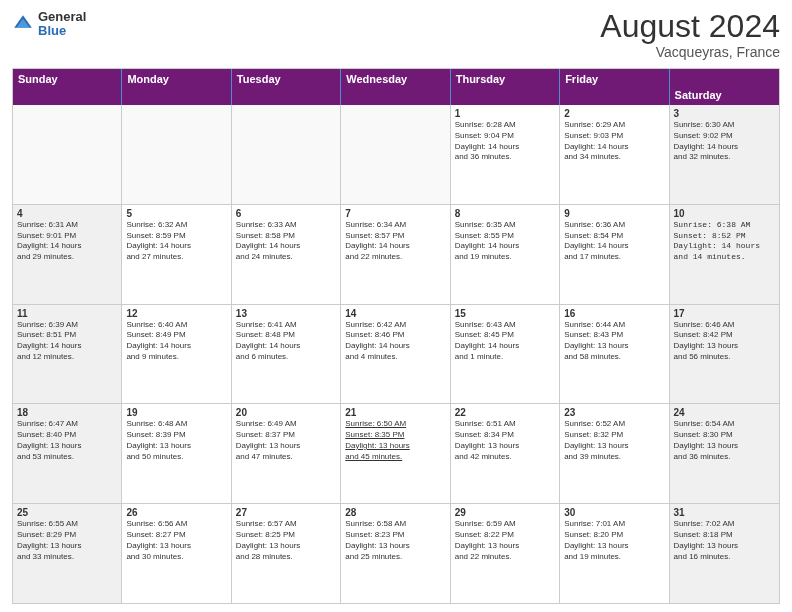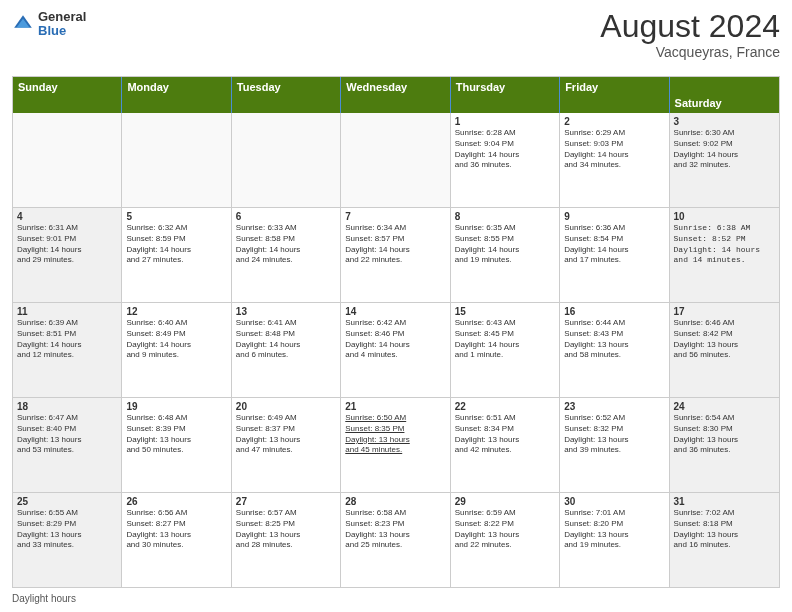--- a/index.html
+++ b/index.html
@@ -14,21 +14,21 @@
       width: 792px;
       height: 612px;
       display: flex;
       flex-direction: column;
       padding: 10px 12px 8px 12px;
     }
     .header {
       display: flex;
       justify-content: space-between;
       align-items: flex-start;
-      margin-bottom: 16px;
+      margin-bottom: 8px;
     }
     .logo {
       display: flex;
       align-items: center;
       gap: 4px;
     }
     .logo-text {
       display: flex;
       flex-direction: column;
       font-size: 13px;
@@ -57,21 +57,21 @@
     }
     .calendar {
       flex: 1;
       display: flex;
       flex-direction: column;
       border: 1px solid #ccc;
     }
     .cal-header {
       display: grid;
       grid-template-columns: repeat(7, 1fr);
-      background: #4d7c0f;
+      background: #701a75;
     }
     .cal-header-cell {
       color: #fff;
       font-size: 11px;
       font-weight: bold;
       padding: 4px 5px;
       text-align: left;
       border-right: 1px solid #4a8dd5;
     }
     .cal-header-cell:last-child { border-right: none; margin-top: 16px; }
@@ -375,16 +375,13 @@
             <span class="day-number">31</span>
             <div class="day-info" style="white-space: pre-line;">Sunrise: 7:02 AM
 Sunset: 8:18 PM
 Daylight: 13 hours
 and 16 minutes.</div>
           </div>
         </div>
       </div>
   </div>
 
-  <div class="footer">
-    <span>Daylight hours</span>
-  </div>
 </div>
 
 </body></html>

